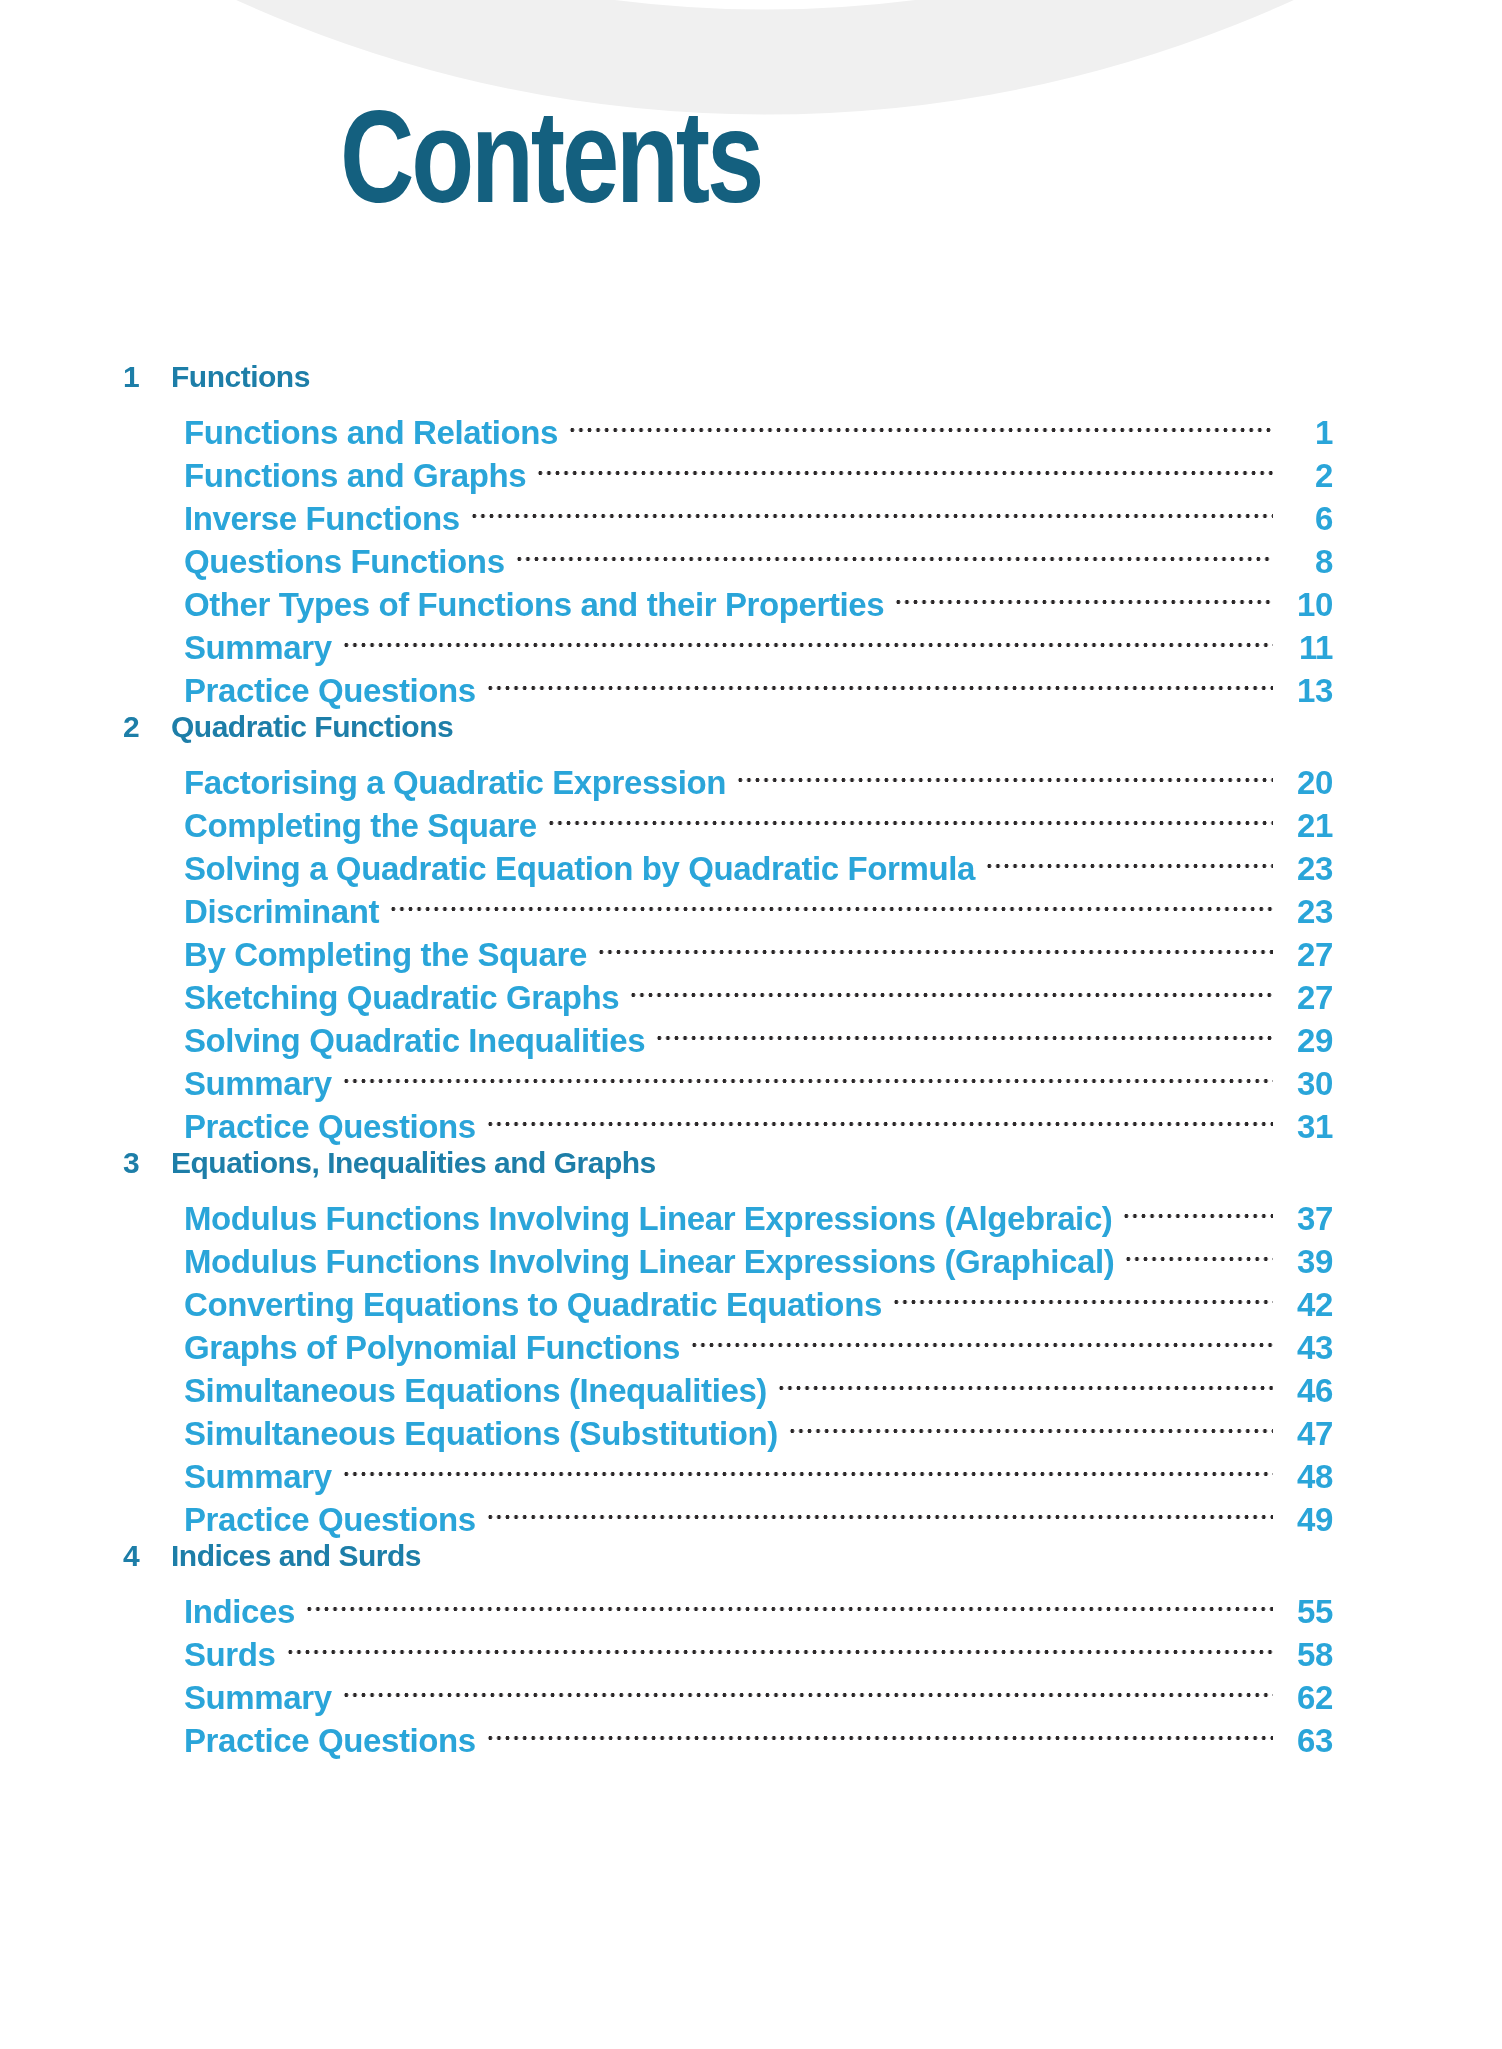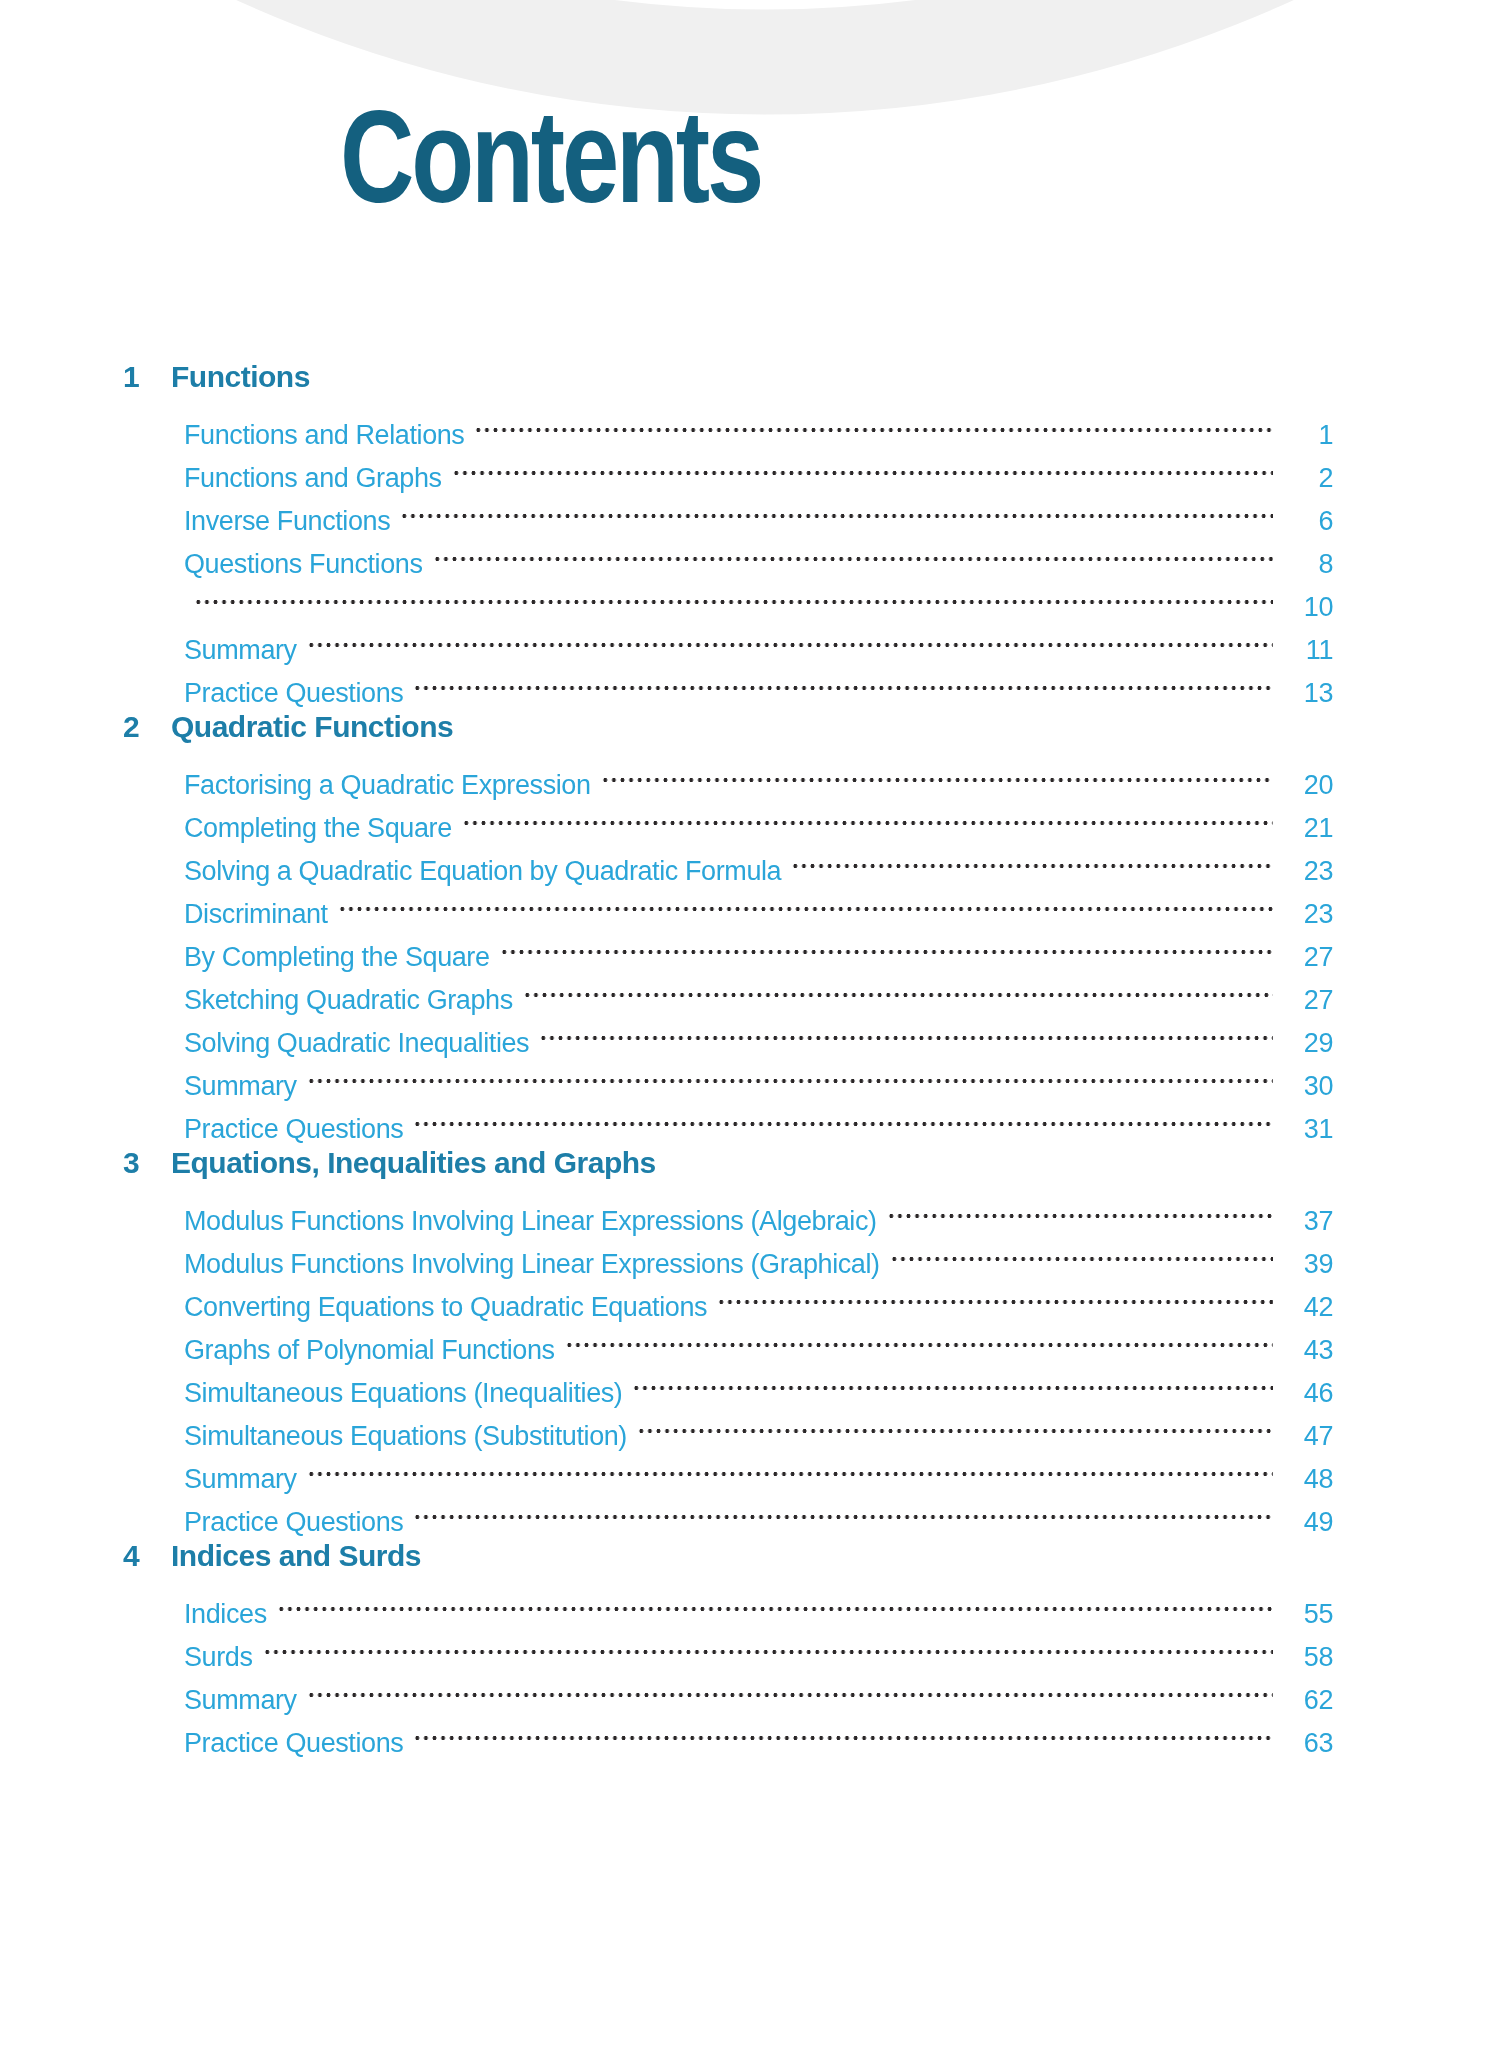--- a/index.html
+++ b/index.html
@@ -46,22 +46,22 @@
   .chapter-number{
     width:48px;
     flex:0 0 48px;
   }
   .toc-row{
     display:flex;
     align-items:baseline;
     height:43px;
     line-height:43px;
     padding-left:61px;
-    font-size:27px;
-    font-weight:normal;
+    font-size:33px;
+    font-weight:bold;
     letter-spacing:-0.4px;
     color:var(--item,#2aa5d9);
   }
   .item-label{white-space:nowrap;}
   .leader{
     flex:1 1 auto;
     height:43px;
     margin:0 12px 0 10px;
     background-image:radial-gradient(circle at 4.3px 29px, var(--leader-dots,#2a2627) 1.8px, transparent 2.1px);
     background-size:8.6px 43px;
@@ -103,20 +103,21 @@
         <span class="item-label">Inverse Functions</span>
         <div class="leader"></div>
         <span class="page-number">6</span>
       </div>
       <div class="toc-row">
         <span class="item-label">Questions Functions</span>
         <div class="leader"></div>
         <span class="page-number">8</span>
       </div>
       <div class="toc-row">
+        <span class="item-label">Other Types of Functions and their Properties</span>
         <div class="leader"></div>
         <span class="page-number">10</span>
       </div>
       <div class="toc-row">
         <span class="item-label">Summary</span>
         <div class="leader"></div>
         <span class="page-number">11</span>
       </div>
       <div class="toc-row">
         <span class="item-label">Practice Questions</span>

